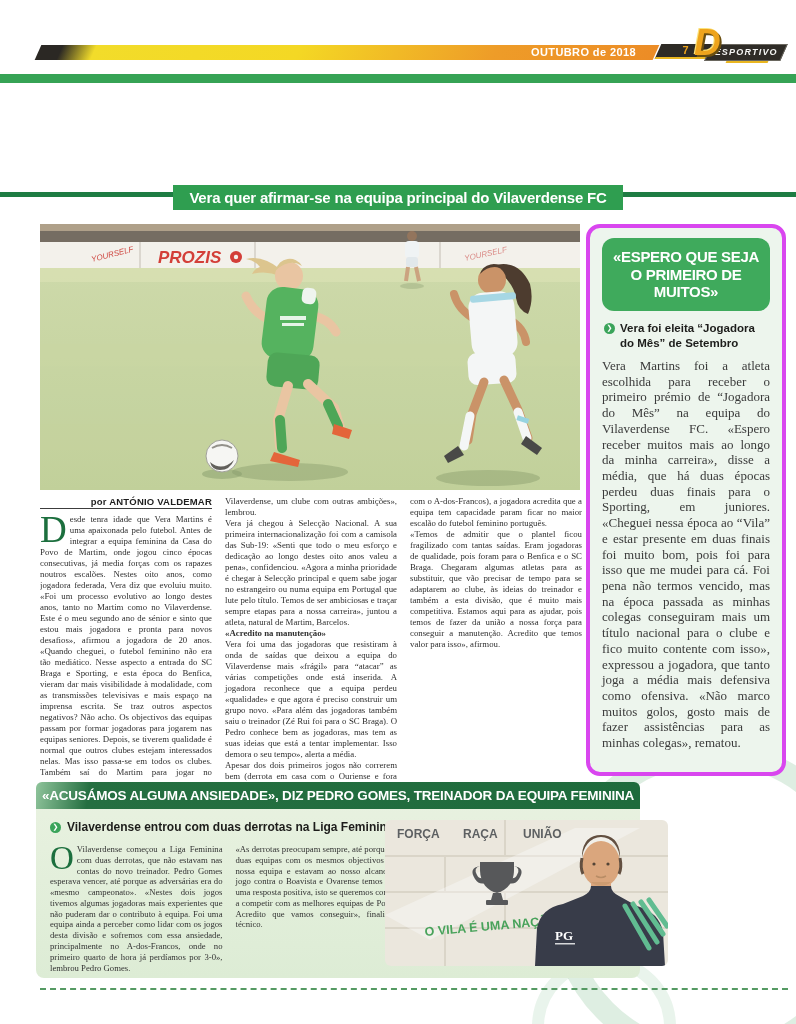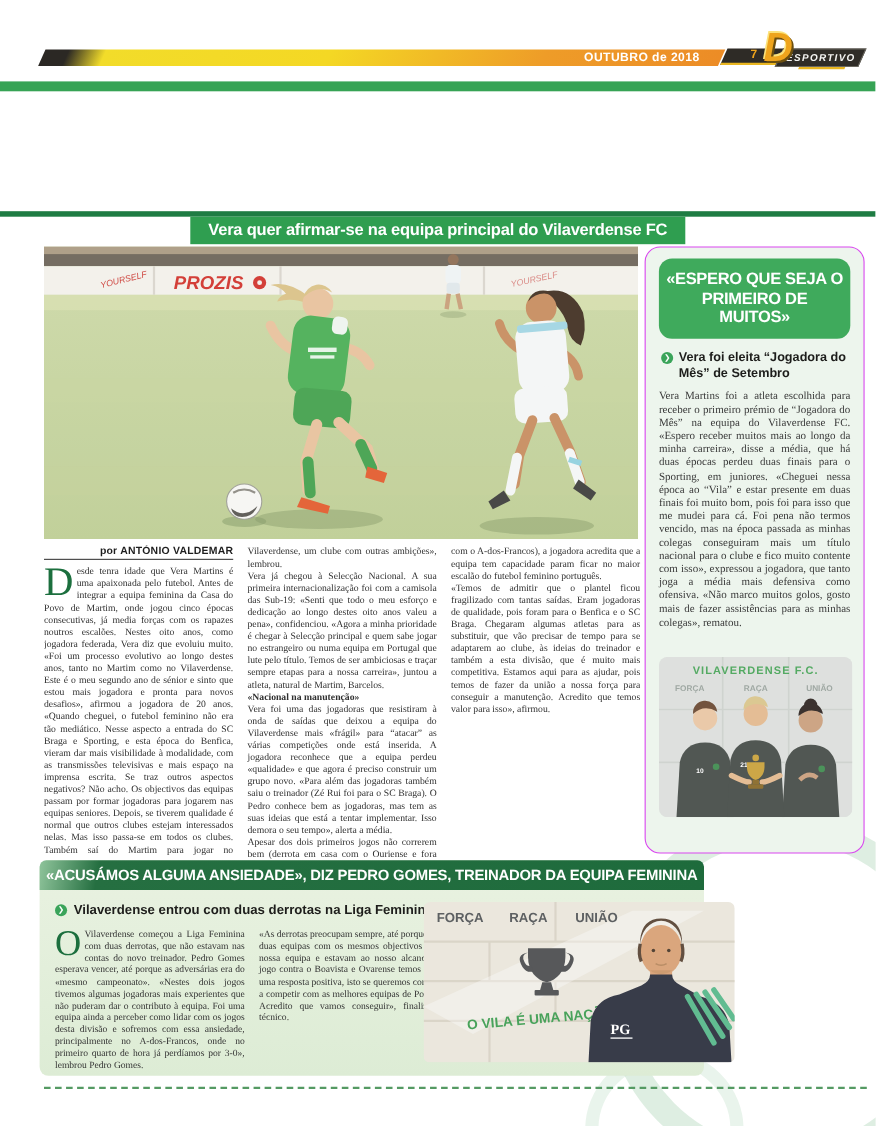--- a/index.html
+++ b/index.html
@@ -52,48 +52,48 @@
   
   .headline{
     position:absolute;left:0;top:90px;width:796px;text-align:center;z-index:1;
     font-family:"Liberation Sans",sans-serif;font-weight:bold;font-size:37px;
     line-height:1.04;color:#13713c;letter-spacing:-1.5px;
     text-shadow:2px 2px 1px rgba(40,40,40,.25);
   }
   .subtitle-row{position:absolute;left:0;top:181px;width:796px;height:26px;z-index:1;}
   .subtitle-line{position:absolute;left:0;top:11px;width:100%;height:5px;background:#1e7c43;}
   .subtitle-box{
-    position:relative;display:table;margin:16px auto;background:#2f9e50;color:#fff;
+    position:relative;display:table;margin:4px auto;background:#2f9e50;color:#fff;
     font-family:"Liberation Sans",sans-serif;font-weight:bold;font-size:15px;
     padding:4px 16px;letter-spacing:-.2px;
   }
   
   .main-photo{position:absolute;left:40px;top:224px;width:540px;height:266px;z-index:1;overflow:hidden;}
   
   .sidebar{
     position:absolute;left:586px;top:224px;width:200px;height:552px;z-index:1;
-    background:#edf5ed;border:1px solid #d946ef;border-radius:14px;
+    background:#edf5ed;border:4px solid #d946ef;border-radius:14px;
     box-sizing:border-box;padding:10px 12px;overflow:hidden;
   }
   .sidebar-box{
     background:#3faa5c;border-radius:12px;color:#fff;text-align:center;
     font-family:"Liberation Sans",sans-serif;font-weight:bold;font-size:15px;
     line-height:1.18;padding:10px 6px;letter-spacing:-.3px;
   }
   .sidebar-lead{
     display:flex;gap:5px;margin:10px 2px 7px 2px;
     font-family:"Liberation Sans",sans-serif;font-weight:bold;font-size:11.5px;
     line-height:1.3;color:#1d1d1b;
   }
   .bullet{
     width:11px;height:11px;border-radius:50%;background:#3aa45a;color:#fff;
     font-size:7px;line-height:11px;text-align:center;flex:0 0 11px;margin-top:2px;
     font-family:"DejaVu Sans",sans-serif;
   }
-  .sidebar-body{font-size:10px;line-height:1.21;text-align:justify;color:#3a3a3a;}
+  .sidebar-body{font-size:13px;line-height:1.21;text-align:justify;color:#3a3a3a;}
   .sidebar-photo-wrap{margin-top:24px;border-radius:8px;overflow:hidden;width:176px;height:146px;}
   
   .article{
     position:absolute;left:40px;top:496px;width:542px;height:290px;z-index:1;
     column-count:3;column-gap:13px;column-fill:auto;
     font-size:8.8px;line-height:1.25;text-align:justify;overflow:hidden;
   }
   .byline{
     font-family:"Liberation Sans",sans-serif;font-weight:bold;font-size:9.5px;
     text-align:right;border-bottom:1.5px solid #3c3c3c;padding-bottom:0;
@@ -293,21 +293,21 @@
       </g>
       <rect width="176" height="146" fill="#ffffff" opacity=".06"></rect>
     </svg>
   </div>
 </div>
 
 <div class="article">
   <div class="byline">por ANTÓNIO VALDEMAR</div>
   <p><span class="dropcap">D</span><span>esde tenra idade que Vera Martins é uma apaixonada pelo futebol. Antes de integrar a equipa feminina da Casa do Povo de Martim, onde jogou cinco épocas consecutivas, já media forças com os rapazes noutros escalões. Nestes oito anos, como jogadora federada, Vera diz que evoluiu muito. «Foi um processo evolutivo ao longo destes anos, tanto no Martim como no Vilaverdense. Este é o meu segundo ano de sénior e sinto que estou mais jogadora e pronta para novos desafios», afirmou a jogadora de 20 anos. «Quando cheguei, o futebol feminino não era tão mediático. Nesse aspecto a entrada do SC Braga e Sporting, e esta época do Benfica, vieram dar mais visibilidade à modalidade, com as transmissões televisivas e mais espaço na imprensa escrita. Se traz outros aspectos negativos? Não acho. Os objectivos das equipas passam por formar jogadoras para jogarem nas equipas seniores. Depois, se tiverem qualidade é normal que outros clubes estejam interessados nelas. Mas isso passa-se em todos os clubes. Também saí do Martim para jogar no Vilaverdense, um clube com outras ambições», lembrou.</span></p>
   <p>Vera já chegou à Selecção Nacional. A sua primeira internacionalização foi com a camisola das Sub-19: «Senti que todo o meu esforço e dedicação ao longo destes oito anos valeu a pena», confidenciou. «Agora a minha prioridade é chegar à Selecção principal e quem sabe jogar no estrangeiro ou numa equipa em Portugal que lute pelo título. Temos de ser ambiciosas e traçar sempre etapas para a nossa carreira», juntou a atleta, natural de Martim, Barcelos.</p>
-  <p class="subhead">«Nacional na manutenção»</p>
+  <p class="subhead">«Acredito na manutenção»</p>
   <p>Vera foi uma das jogadoras que resistiram à onda de saídas que deixou a equipa do Vilaverdense mais «frágil» para “atacar” as várias competições onde está inserida. A jogadora reconhece que a equipa perdeu «qualidade» e que agora é preciso construir um grupo novo. «Para além das jogadoras também saiu o treinador (Zé Rui foi para o SC Braga). O Pedro conhece bem as jogadoras, mas tem as suas ideias que está a tentar implementar. Isso demora o seu tempo», alerta a média.</p>
   <p>Apesar dos dois primeiros jogos não correrem bem (derrota em casa com o Ouriense e fora com o A-dos-Francos), a jogadora acredita que a equipa tem capacidade param ficar no maior escalão do futebol feminino português.</p>
   <p>«Temos de admitir que o plantel ficou fragilizado com tantas saídas. Eram jogadoras de qualidade, pois foram para o Benfica e o SC Braga. Chegaram algumas atletas para as substituir, que vão precisar de tempo para se adaptarem ao clube, às ideias do treinador e também a esta divisão, que é muito mais competitiva. Estamos aqui para as ajudar, pois temos de fazer da união a nossa força para conseguir a manutenção. Acredito que temos valor para isso», afirmou.</p>
 </div>
 
 <div class="bottom-panel">
   <div class="bottom-bar">«ACUSÁMOS ALGUMA ANSIEDADE», DIZ PEDRO GOMES, TREINADOR DA EQUIPA FEMININA</div>
   <div class="bottom-lead">
     <span class="bullet">❯</span>
     <span>Vilaverdense entrou com duas derrotas na Liga Feminina</span>

